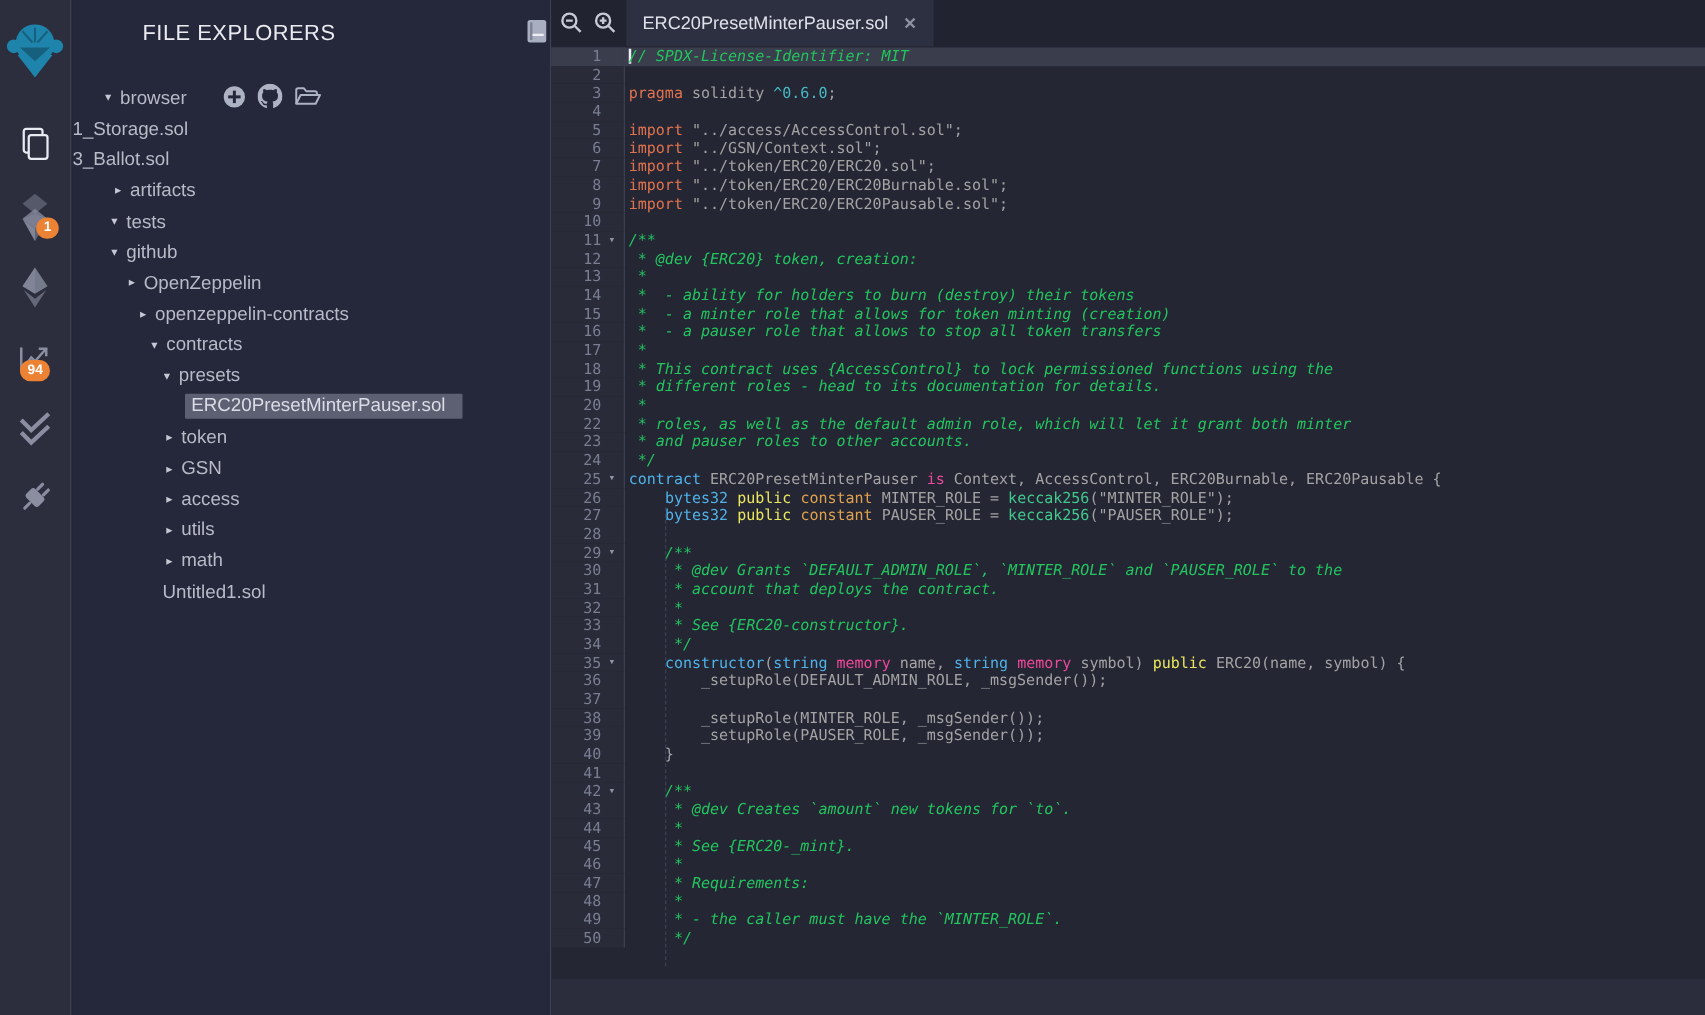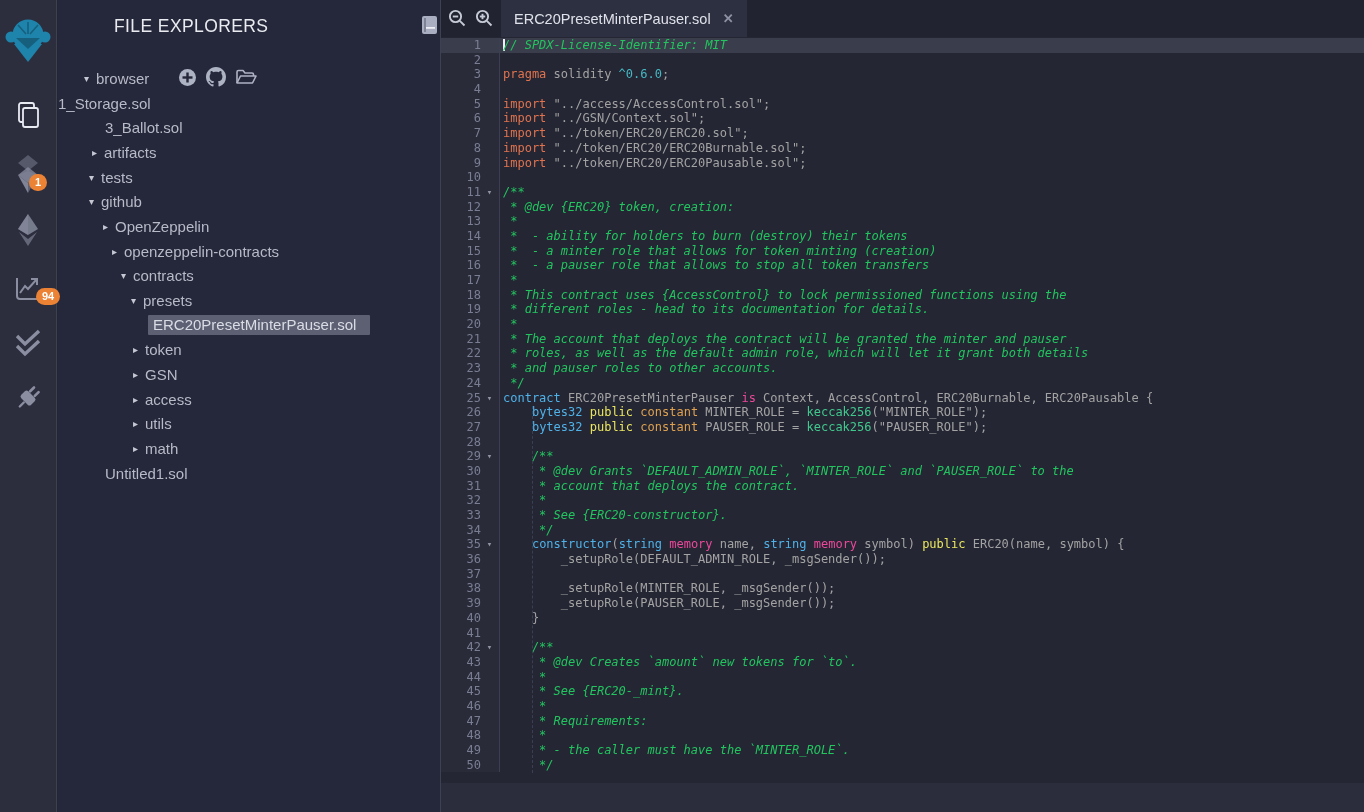--- a/index.html
+++ b/index.html
@@ -97,21 +97,21 @@
       </svg>
     </div>
 
     <div class="ibtn" style="top:271px">
       <svg width="32" height="34" viewBox="0 0 32 34" fill="none" stroke="#8a8ea0" stroke-width="2">
         <path d="M25 28 H8 a3 3 0 0 1 -3 -3 V7"></path>
         <polyline points="8,22 13,15 16,18 24,9"></polyline>
         <polyline points="19,8 25,8 25,14"></polyline>
       </svg>
     </div>
-    <div class="badge" style="left:36px;top:288px">94</div>
+    <div class="badge" style="left:16px;top:288px">94</div>
 
     <div class="ibtn" style="top:327px">
       <svg width="34" height="36" viewBox="0 0 34 36" fill="none" stroke="#8a8ea0" stroke-width="3.4">
         <polyline points="6,9 14,17 28,4"></polyline>
         <polyline points="6,19 14,27 28,14"></polyline>
       </svg>
     </div>
 
     <div class="ibtn" style="top:380px">
       <svg width="36" height="40" viewBox="0 0 36 40">
@@ -159,21 +159,21 @@
     </div>
 
     <div class="tree">
         <div class="trow" style="padding-left: 26px;">
           <span class="tw">▾</span>
           <span class="tlbl">browser</span>
         </div>
         <div class="trow" style="">
           <span class="tlbl">1_Storage.sol</span>
         </div>
-        <div class="trow" style="padding-left: 47px;">
+        <div class="trow" style="">
           <span class="tlbl">3_Ballot.sol</span>
         </div>
         <div class="trow" style="padding-left: 34px;">
           <span class="tw">▸</span>
           <span class="tlbl">artifacts</span>
         </div>
         <div class="trow" style="padding-left: 31px;">
           <span class="tw">▾</span>
           <span class="tlbl">tests</span>
         </div>
@@ -213,21 +213,21 @@
           <span class="tlbl">access</span>
         </div>
         <div class="trow" style="padding-left: 75px;">
           <span class="tw">▸</span>
           <span class="tlbl">utils</span>
         </div>
         <div class="trow" style="padding-left: 75px;">
           <span class="tw">▸</span>
           <span class="tlbl">math</span>
         </div>
-        <div class="trow" style="padding-left: 47px;">
+        <div class="trow" style="padding-left: 72px;">
           <span class="tlbl">Untitled1.sol</span>
         </div>
       </div>
   </div>
 
   <div class="ezone">
     <div class="tabbar">
       <span class="zbtn">
         <svg width="19" height="19" viewBox="0 0 19 19" fill="none" stroke="#c6cad6" stroke-width="1.9">
           <circle cx="7.5" cy="7.5" r="5.6"></circle>
@@ -386,31 +386,24 @@
         </div>
         <div class="cline">
           <span class="gut">
             <span class="lnum">20</span>
             <span class="farrow"></span>
           </span>
           <span class="ctext"><span class="cm"> *</span></span>
         </div>
         <div class="cline">
           <span class="gut">
-            <span class="lnum">21</span>
-            <span class="farrow"></span>
-          </span>
-          <span class="ctext"><span class="cm"> * The account that deploys the contract will be granted the minter and pauser</span></span>
-        </div>
-        <div class="cline">
-          <span class="gut">
             <span class="lnum">22</span>
             <span class="farrow"></span>
           </span>
-          <span class="ctext"><span class="cm"> * roles, as well as the default admin role, which will let it grant both details</span></span>
+          <span class="ctext"><span class="cm"> * roles, as well as the default admin role, which will let it grant both minter</span></span>
         </div>
         <div class="cline">
           <span class="gut">
             <span class="lnum">23</span>
             <span class="farrow"></span>
           </span>
           <span class="ctext"><span class="cm"> * and pauser roles to other accounts.</span></span>
         </div>
         <div class="cline">
           <span class="gut">

